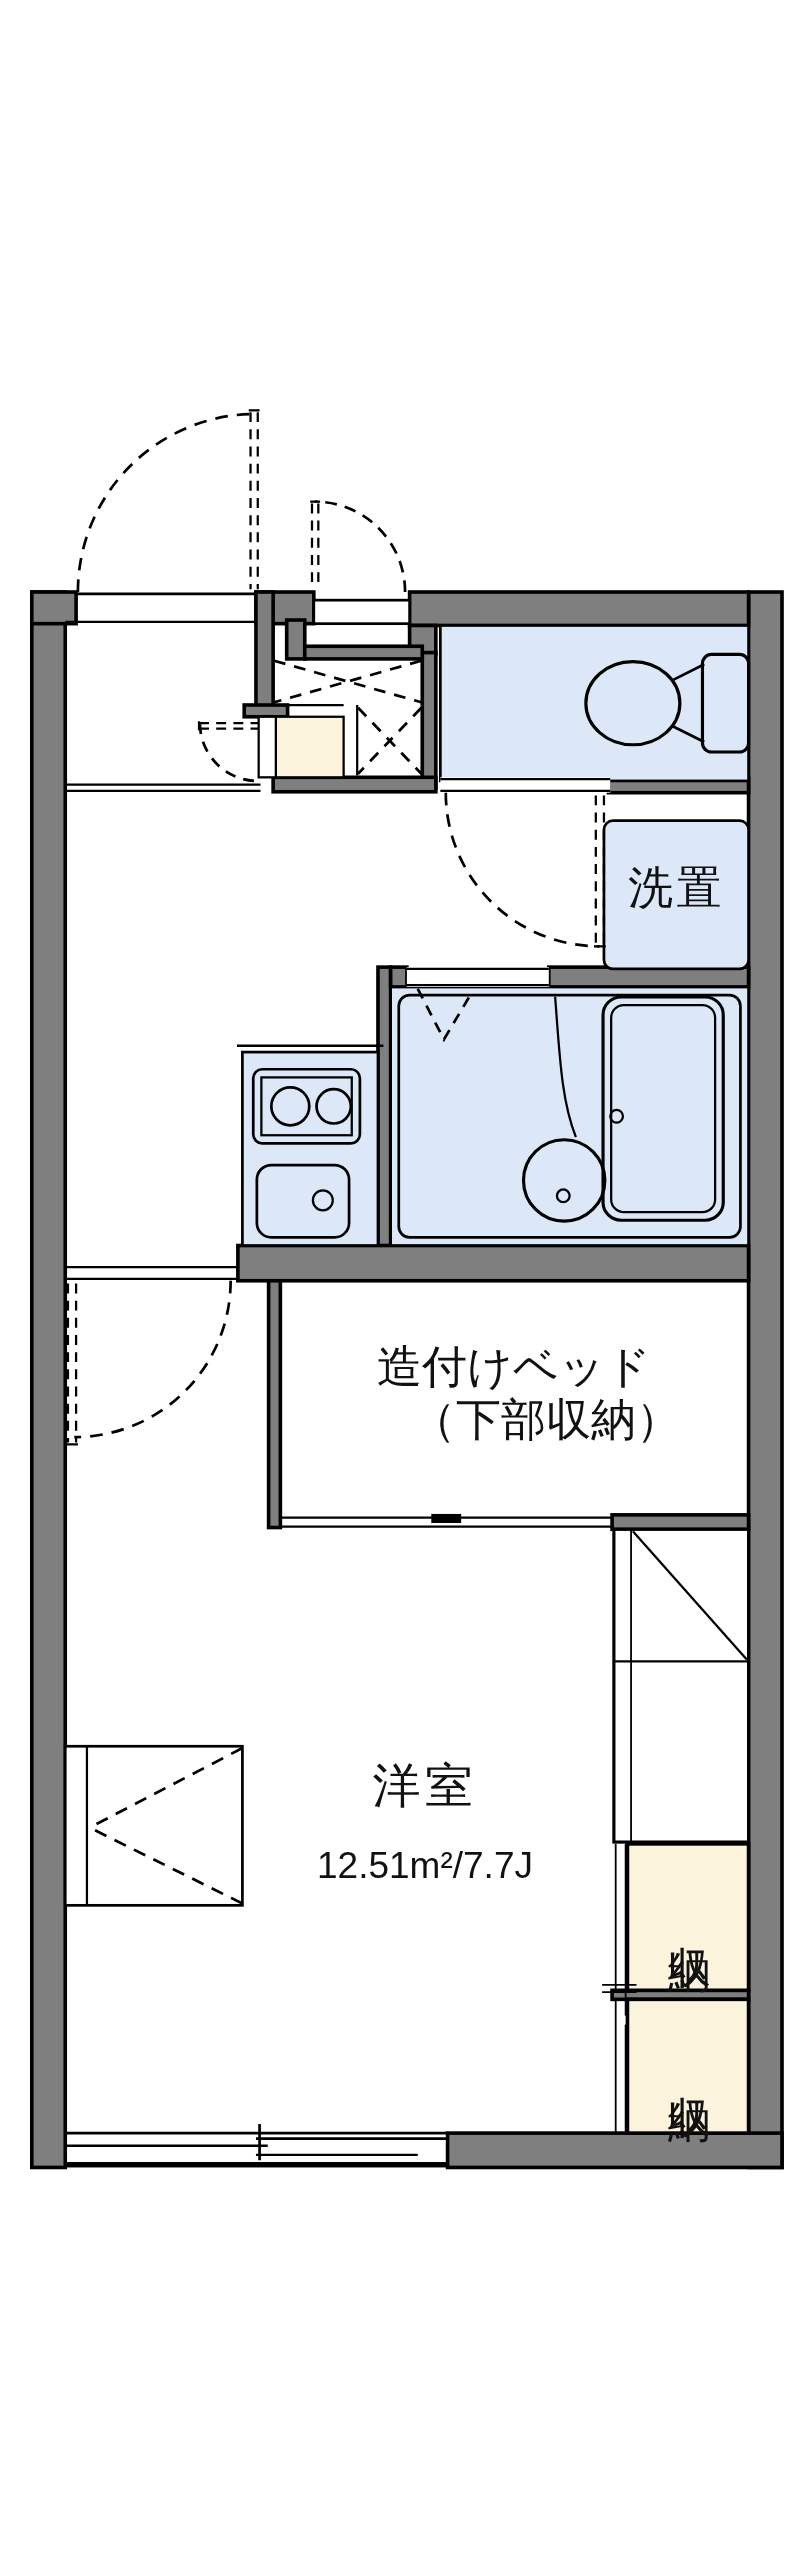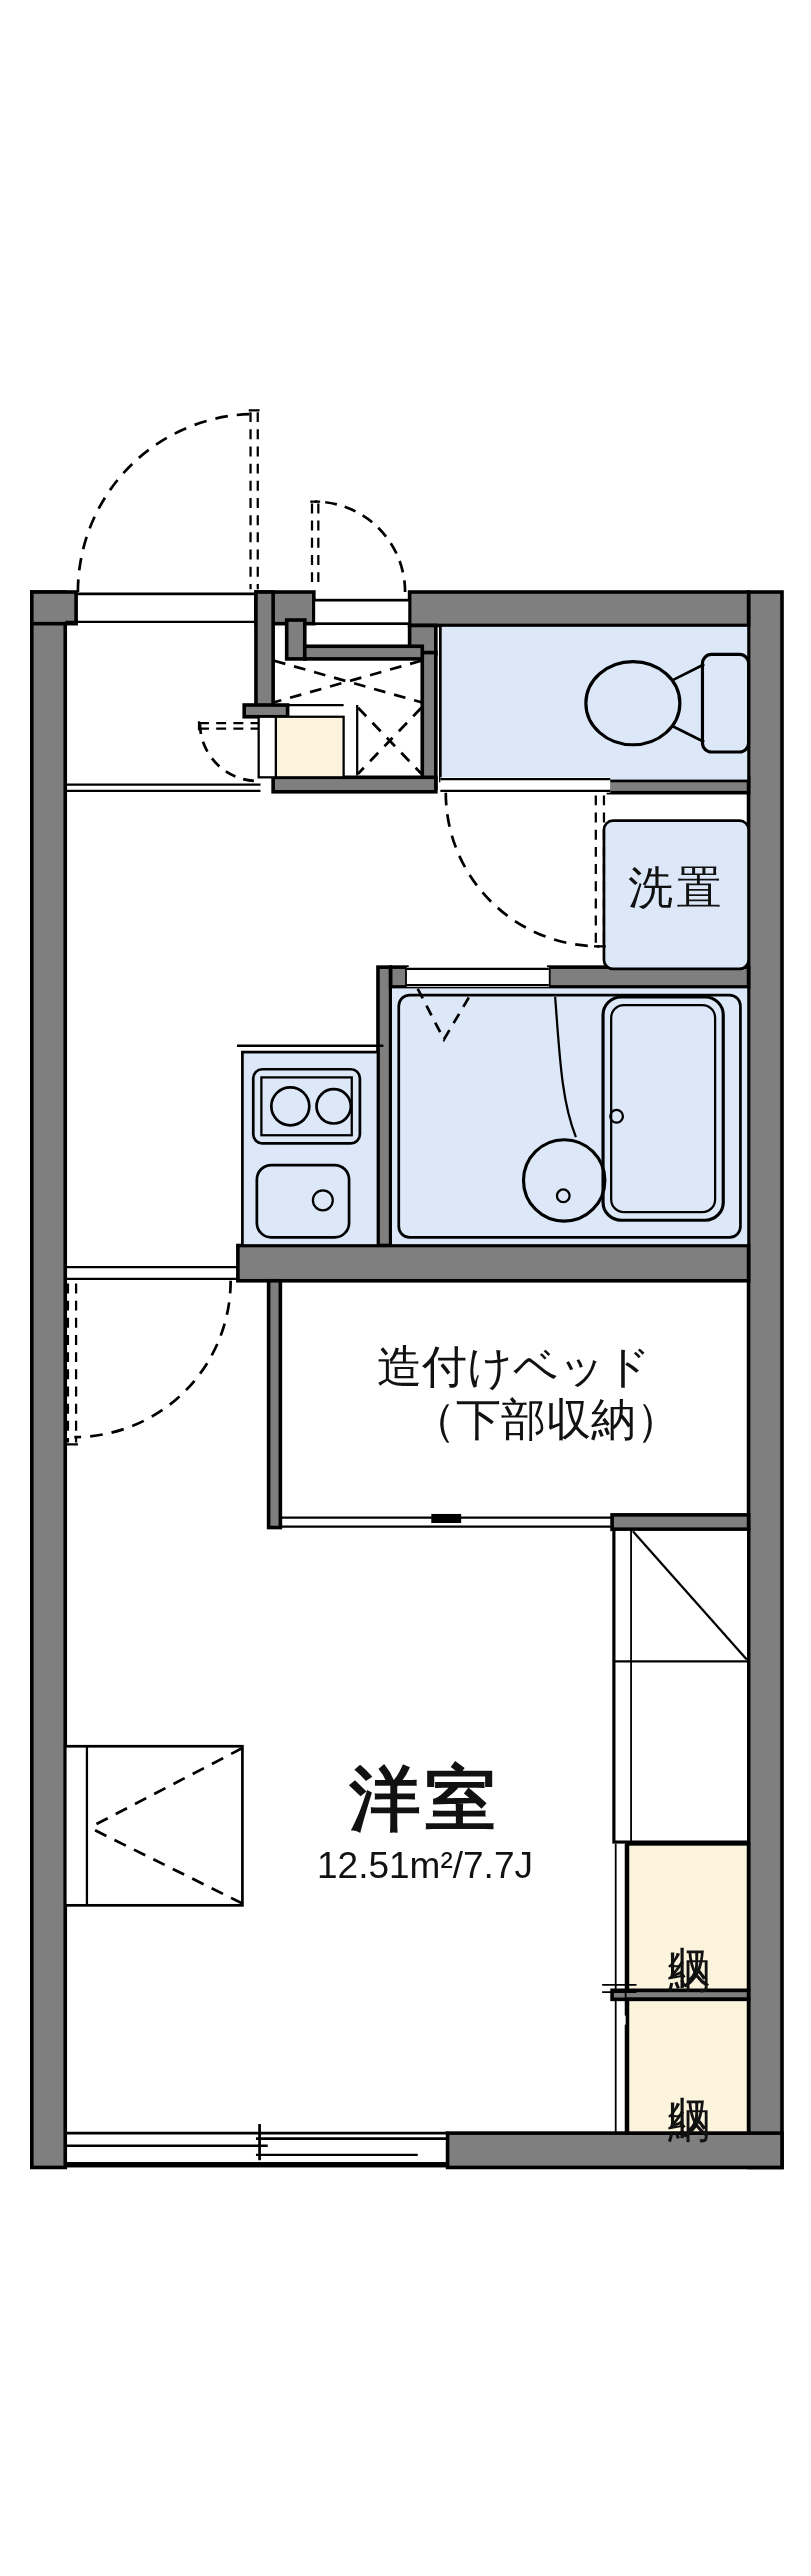--- a/index.html
+++ b/index.html
@@ -1,20 +1,20 @@
 <!DOCTYPE html>
 <html style="font-size:14.5px"><head>
 <meta charset="utf-8">
 <style>
   html,body{margin:0;padding:0;background:#ffffff;}
   body{width:812px;height:2576px;position:relative;font-family:"Liberation Sans","DejaVu Sans",sans-serif;}
   #plan{position:absolute;left:0;top:0;width:812px;height:2576px;}
   .lbl{position:absolute;color:#111;text-align:center;line-height:1.06;white-space:nowrap;}
   .lbl-bed{font-size:45px;}
-  .lbl-room{font-size:71px;letter-spacing:4.5px;font-weight:700;}
+  .lbl-room{font-size:48px;letter-spacing:4.5px;font-weight:400;}
   .lbl-area{font-size:37px;}
   .lbl-wash{font-size:45px;letter-spacing:3.6px;}
   .lbl-sto{font-size:43px;writing-mode:vertical-rl;text-orientation:upright;white-space:normal;
            display:flex;align-items:center;justify-content:center;letter-spacing:5.4px;}
 </style>
 </head>
 <body>
 
 <svg id="plan" viewBox="0 0 898 2850">
 

